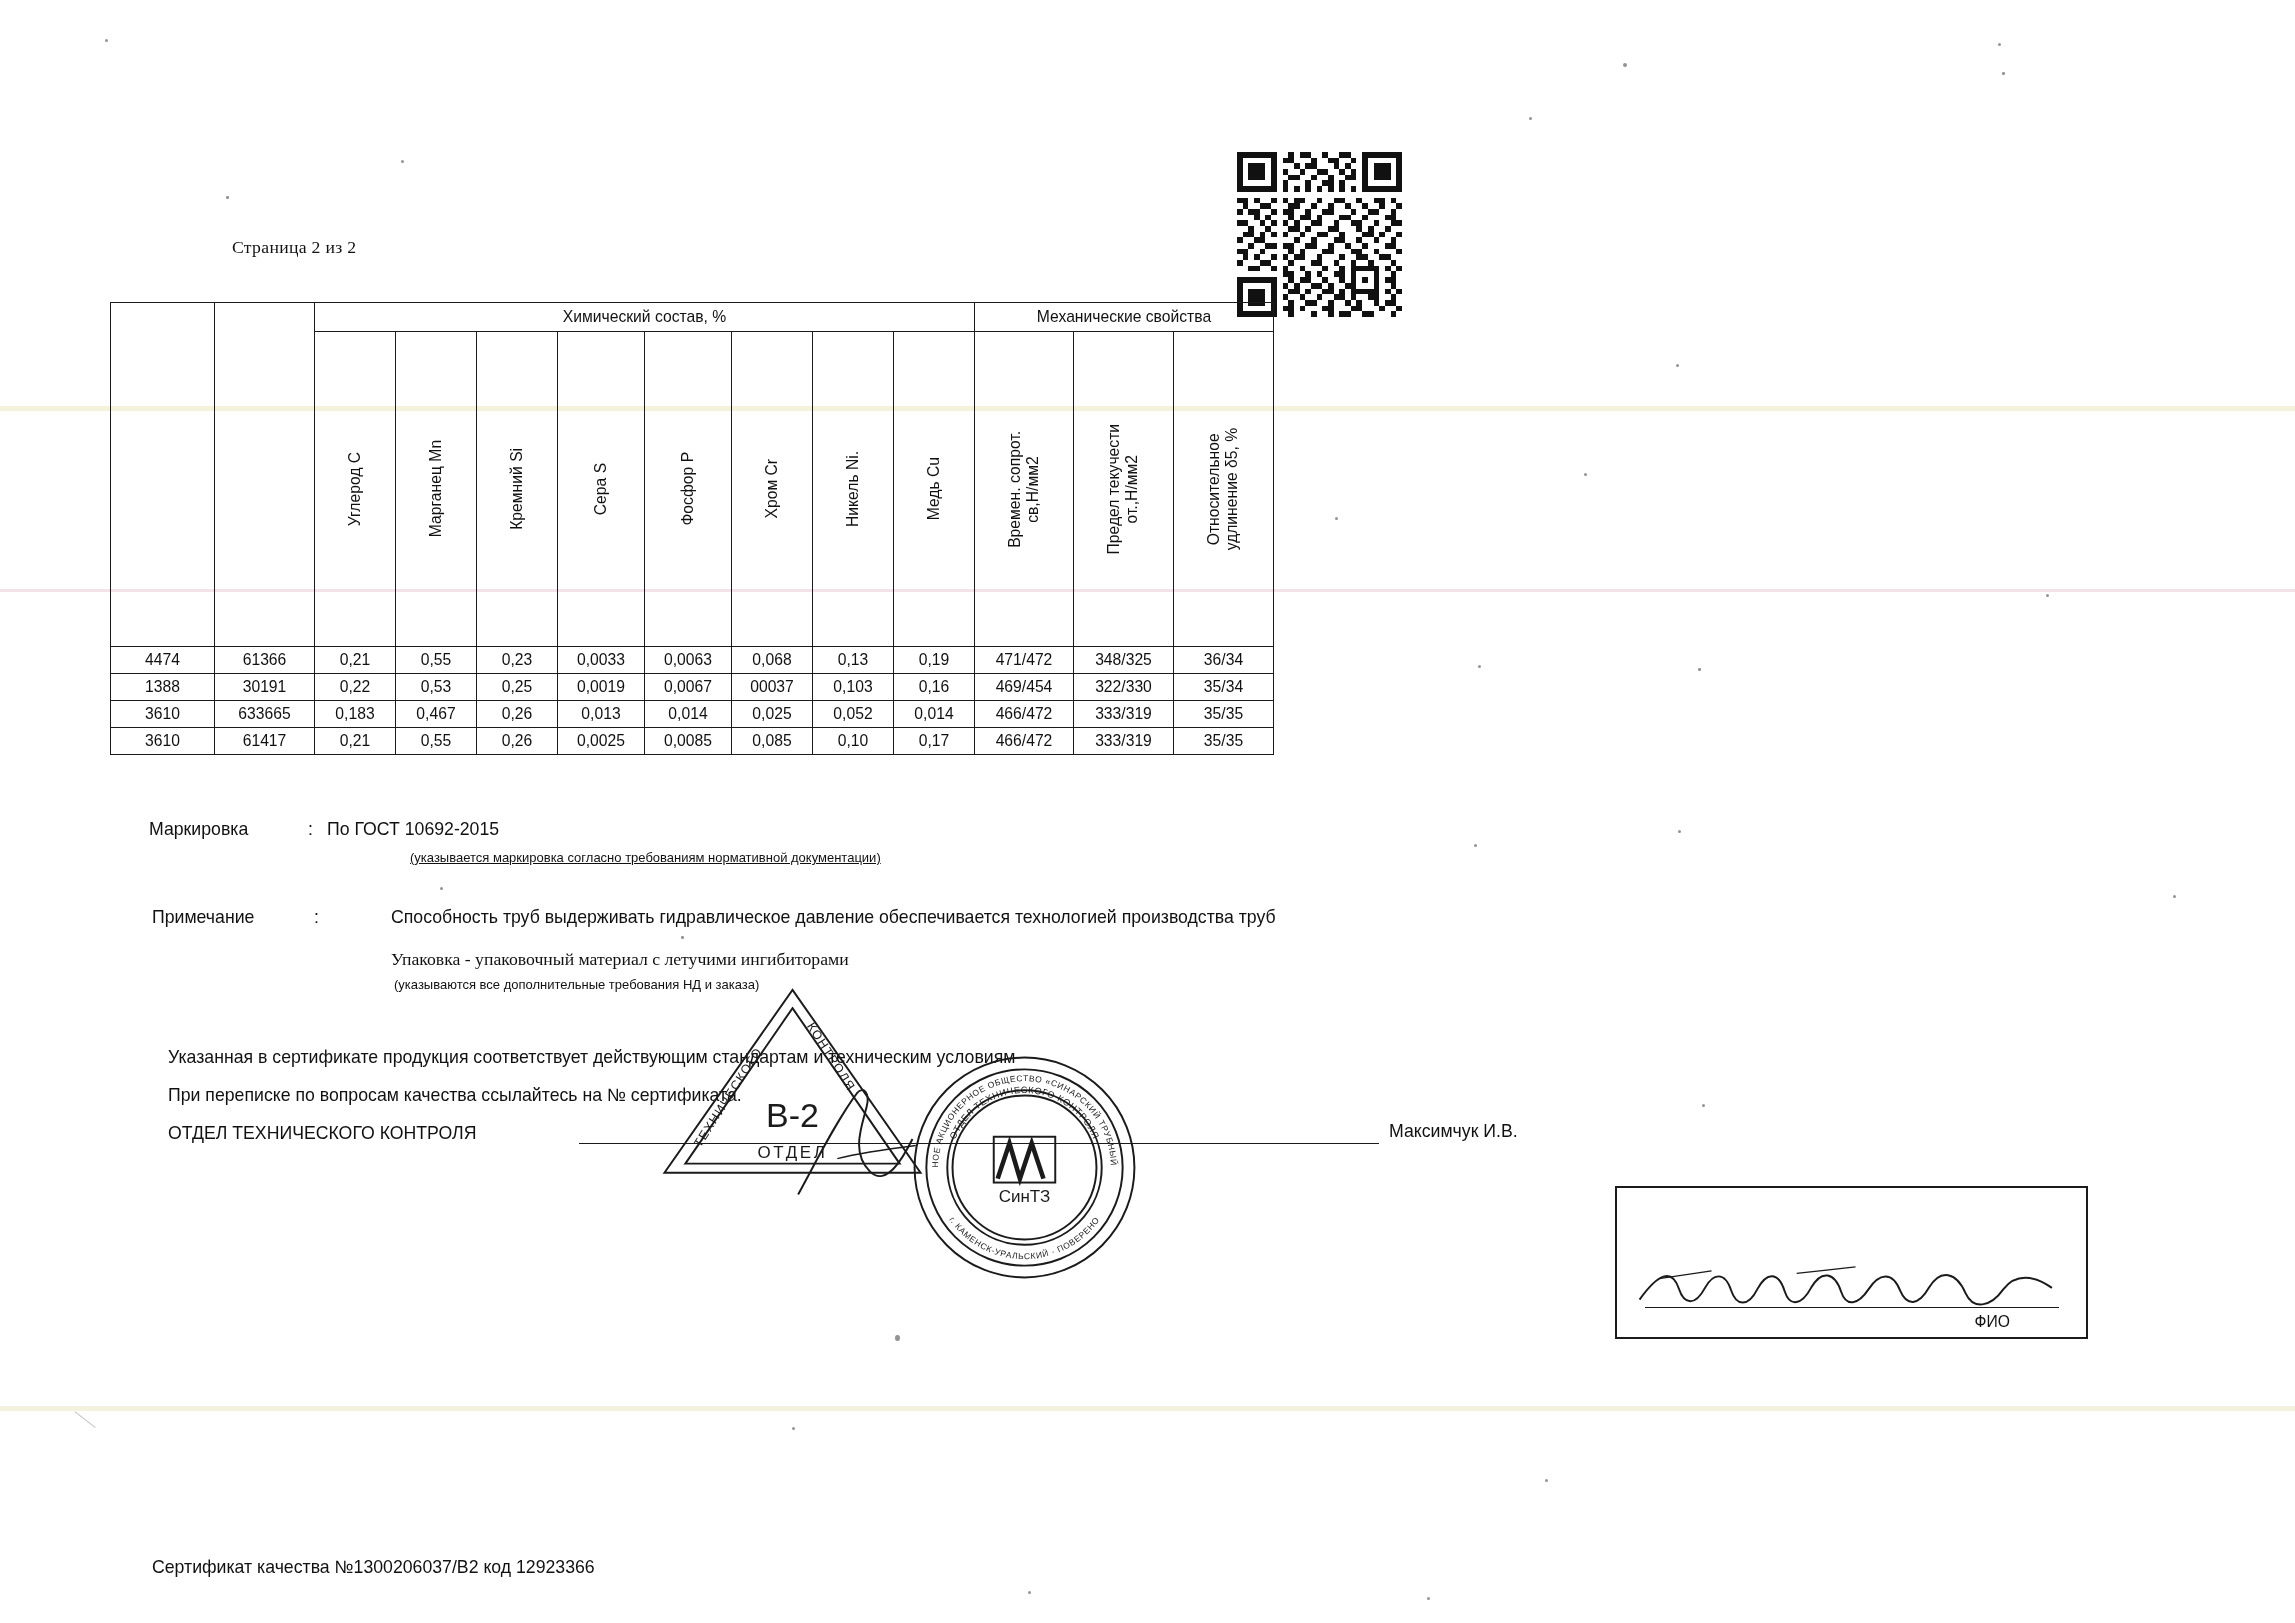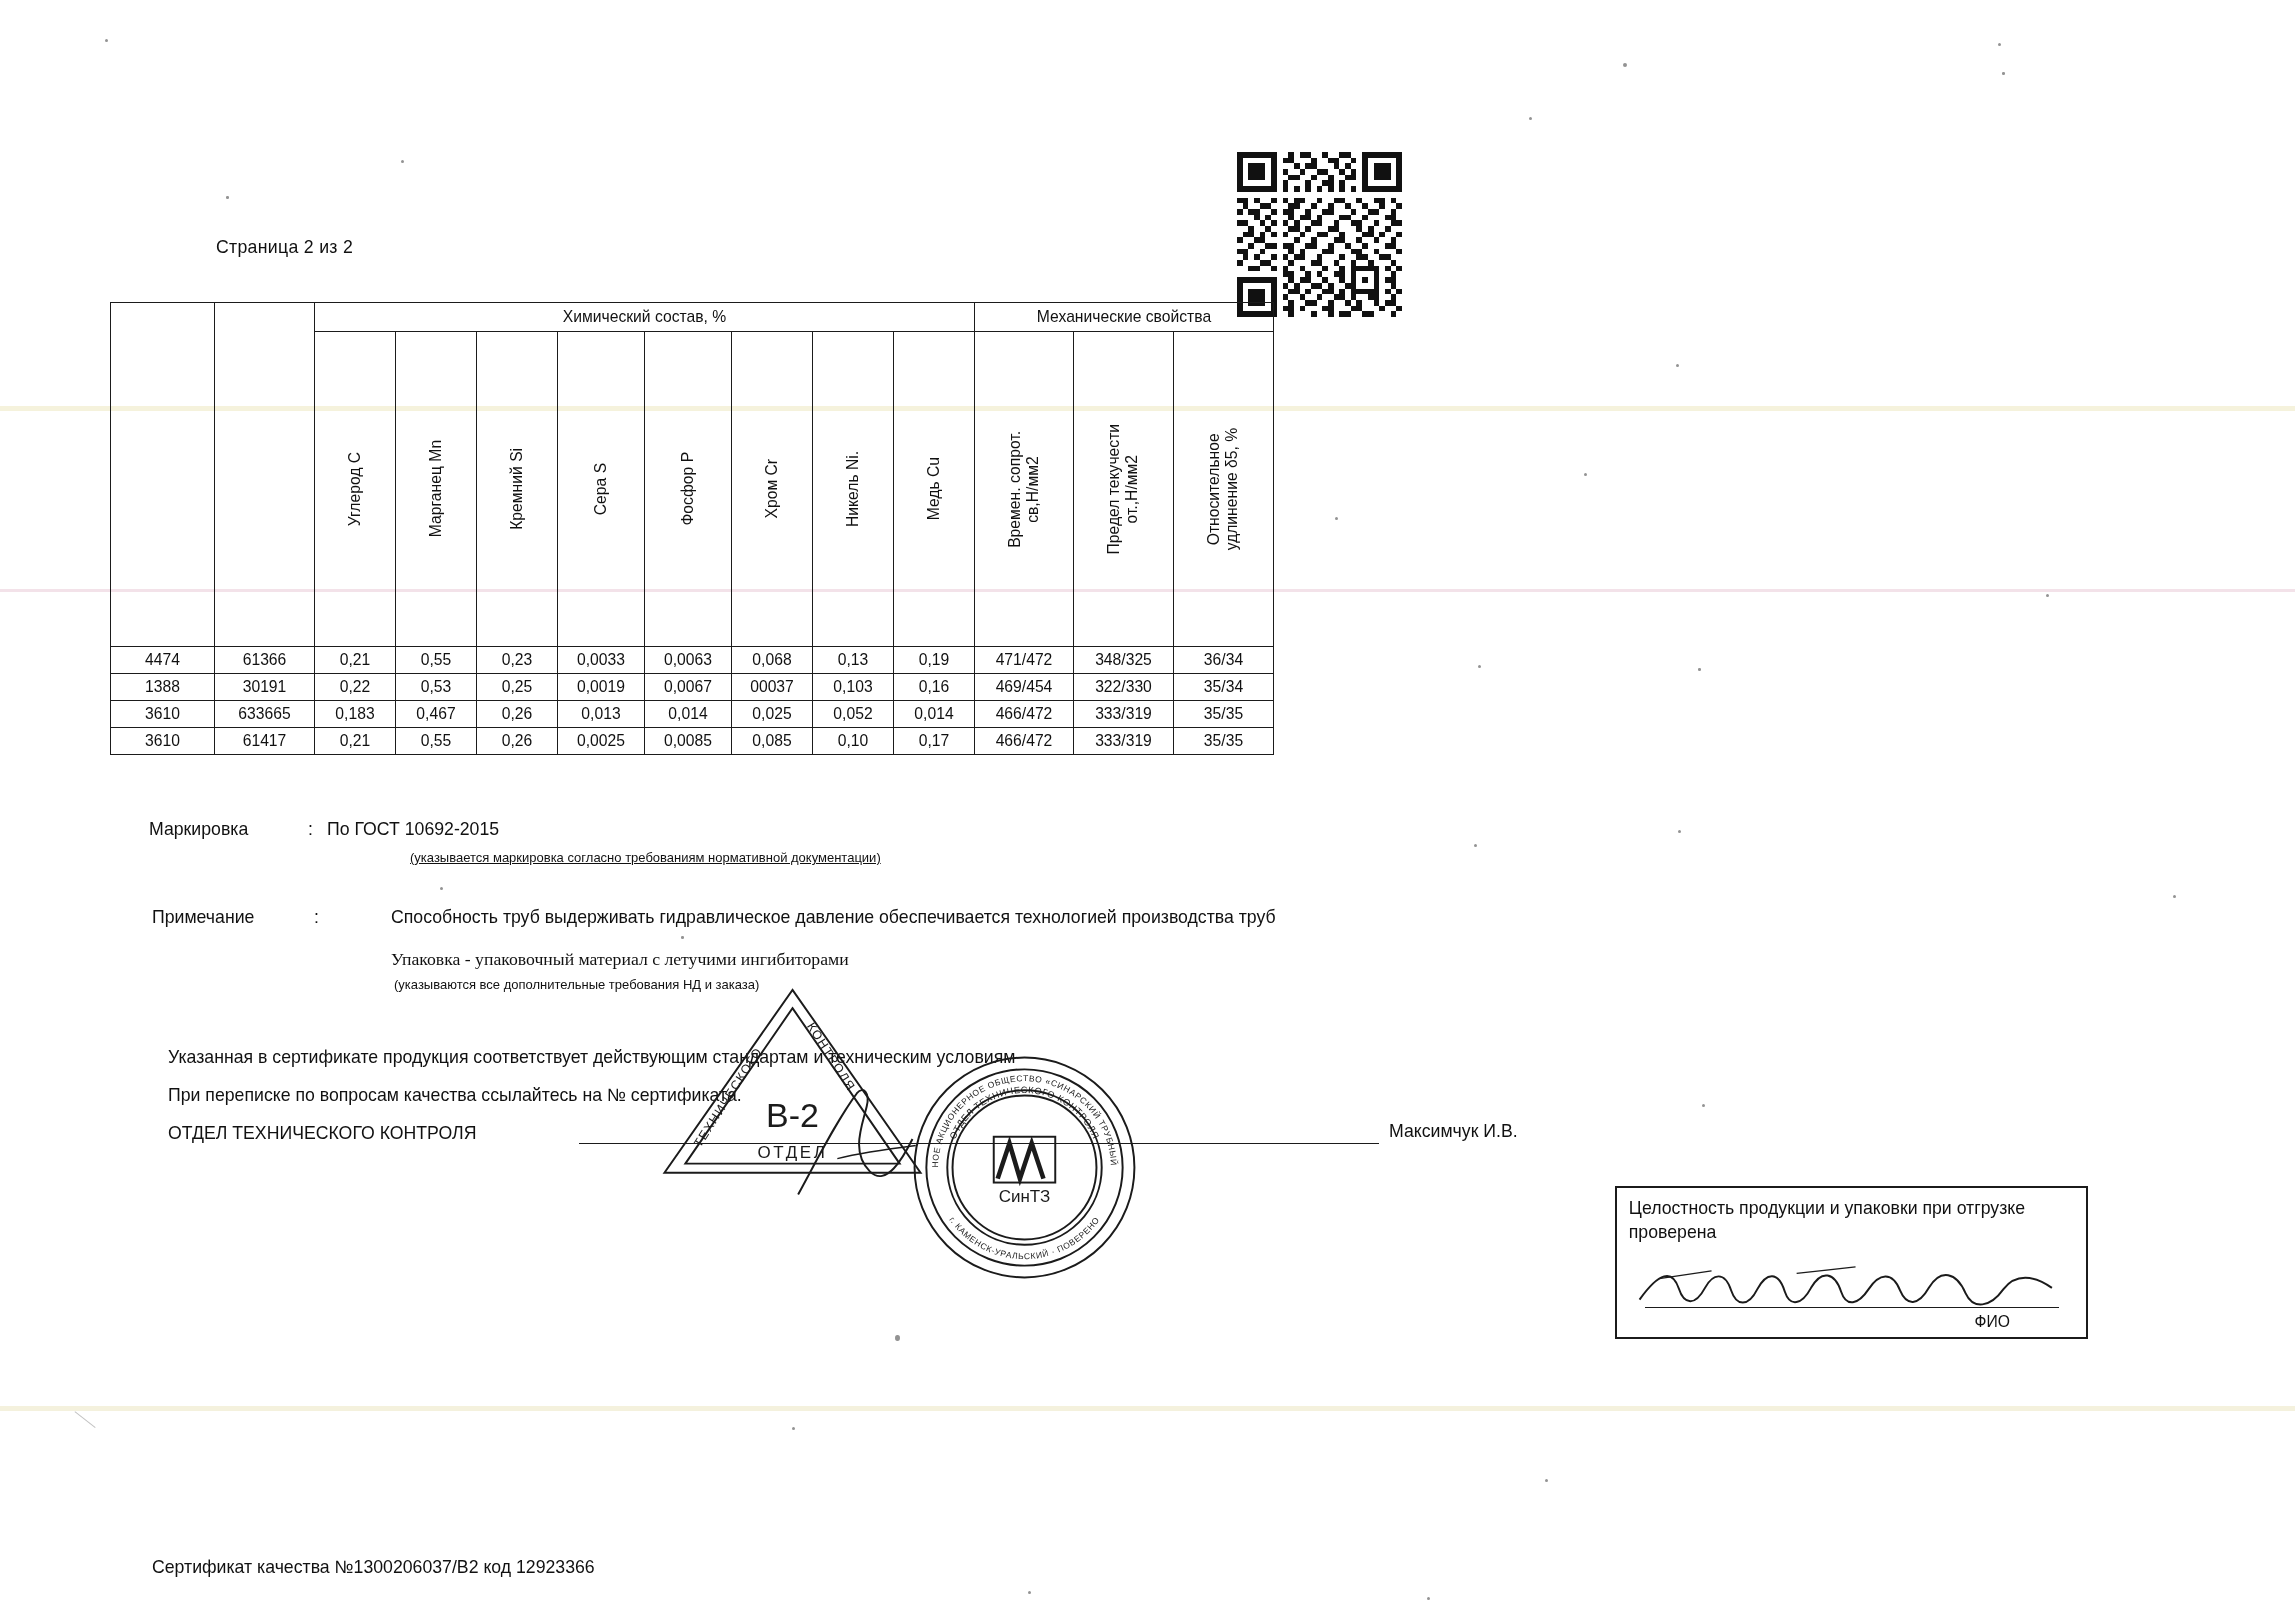--- a/index.html
+++ b/index.html
@@ -51,24 +51,25 @@
   .streak {
     position: absolute;
     background: #9a9a9a;
     pointer-events: none;
     opacity: .6;
   }
 
   
   .page-num {
     position: absolute;
-    left: 216px;
+    left: 232px;
     top: 237px;
     font-size: 17.7px;
     letter-spacing: 0.3px;
+    font-family: Liberation Serif, serif;
   }
 
   
   .qr {
     position: absolute;
     left: 1237px;
     top: 152px;
     width: 165px;
     height: 165px;
   }
@@ -624,21 +625,20 @@
 </div>
 
 <div class="sig" style="left:772px;top:1080px;width:196px;height:131px;">
   <svg viewBox="0 0 300 200" width="196" height="131">
     <path d="M40 175 C70 120, 100 60, 130 20 C140 8, 150 20, 145 40 C138 70, 120 110, 150 140 C175 164, 200 120, 215 90" fill="none" stroke="#1b1b1b" stroke-width="3"></path>
     <path d="M100 120 C140 110, 180 105, 220 100" fill="none" stroke="#1b1b1b" stroke-width="2"></path>
   </svg>
 </div>
 
 <div class="box-right">
-  <div class="b-text">Целостность продукции и упаковки при отгрузке проверена</div>
   <div class="fio-line"></div>
   <div class="fio">ФИО</div>
   <div class="sig" style="left:15.7px;top:71px;width:432px;height:59px;">
     <svg viewBox="0 0 660 90" width="432" height="59">
       <path d="M10 62 C40 20, 60 15, 70 45 C78 70, 95 72, 110 44 C122 22, 140 18, 150 48 C158 72, 176 74, 190 46
                C204 20, 222 18, 232 50 C240 74, 258 70, 272 44 C288 16, 308 20, 318 50 C326 74, 344 70, 360 46
                C376 22, 396 18, 408 48 C418 72, 436 72, 452 44 C470 14, 494 20, 508 52 C520 78, 546 74, 566 46
                C584 22, 612 24, 640 44" fill="none" stroke="#1b1b1b" stroke-width="3"></path>
       <path d="M40 30 L120 18 M250 22 L340 12" fill="none" stroke="#1b1b1b" stroke-width="2"></path>
     </svg>

